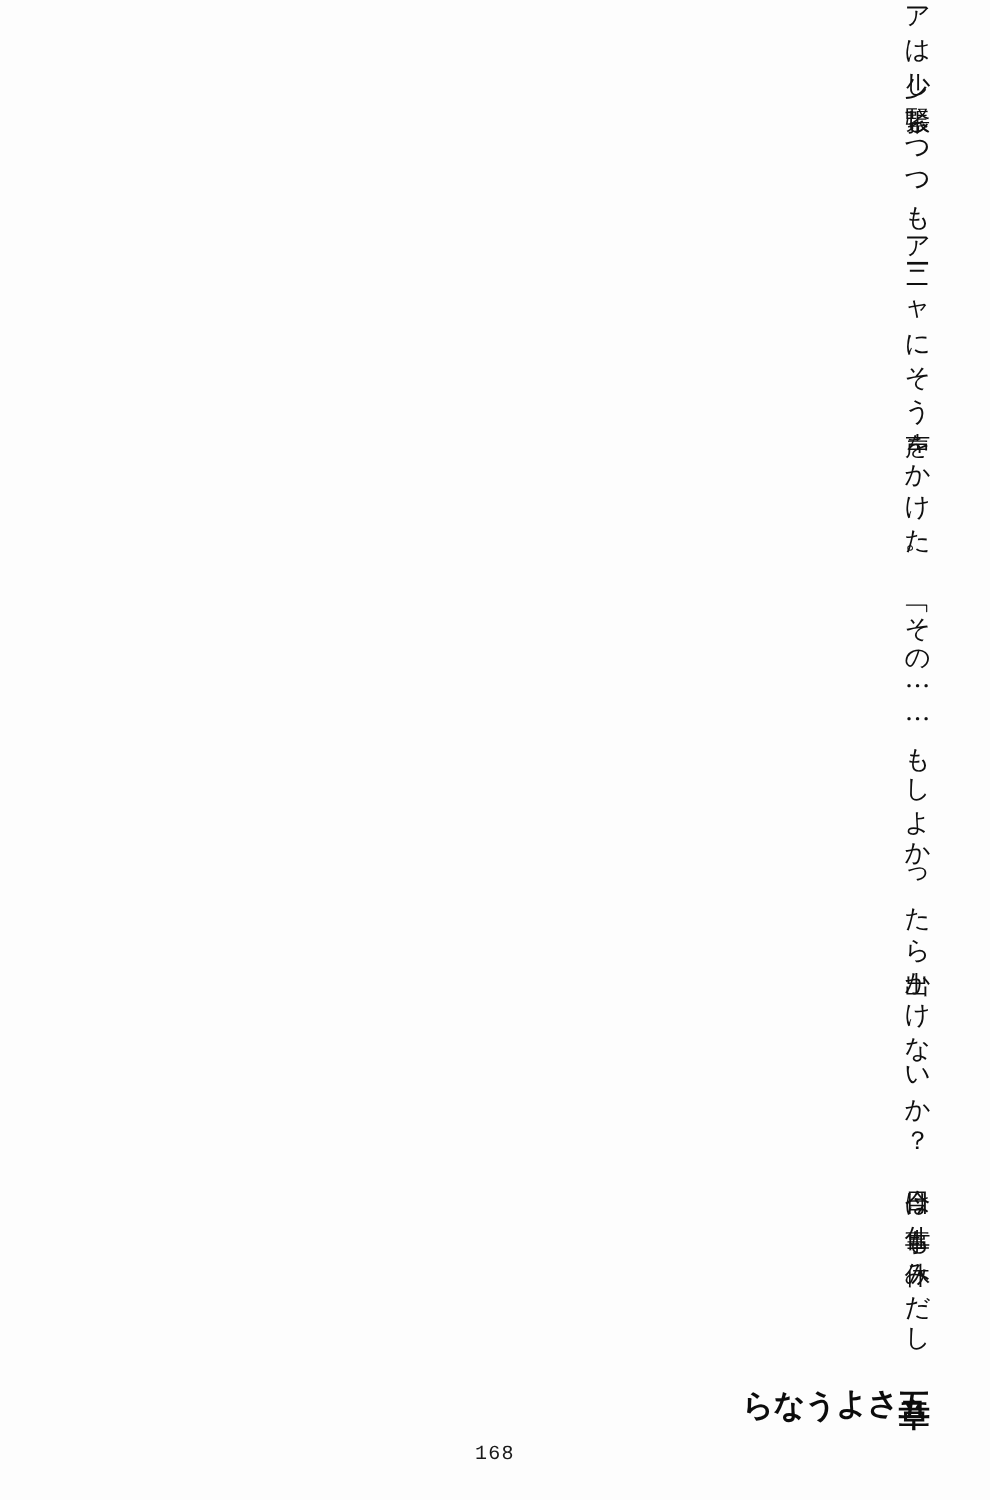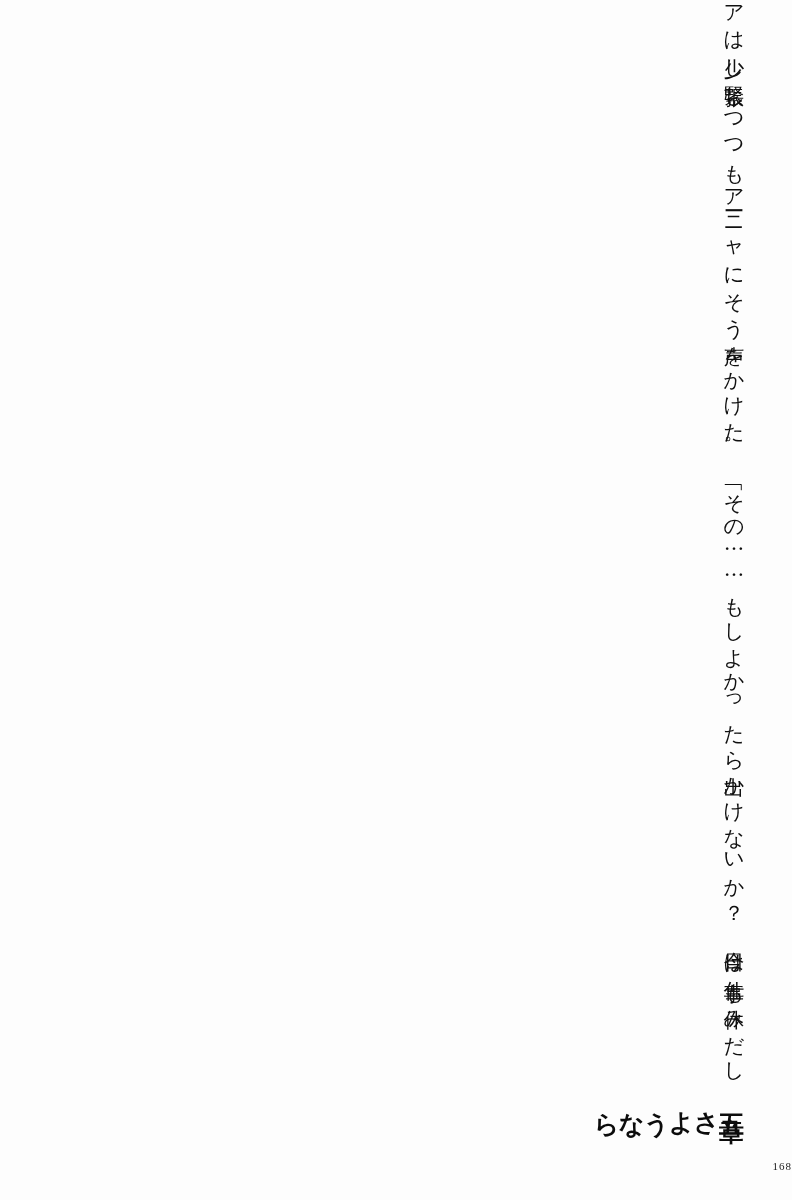--- a/index.html
+++ b/index.html
@@ -69,23 +69,23 @@
 
   .body-col.indent {
     padding-top: 22px;
   }
 
   .page-number {
     position: absolute;
     bottom: 28px;
     left: 0;
     right: 0;
-    text-align: right;
-    font-size: 11px;
-    font-family: Liberation Serif, serif;
+    text-align: center;
+    font-size: 16px;
+    font-family: Liberation Mono, monospace;
     color: #1a1a1a;
     letter-spacing: 1px;
   }
 </style>
 </head>
 <body>
 
 <div class="page">
 
   <div class="vtext-area">

